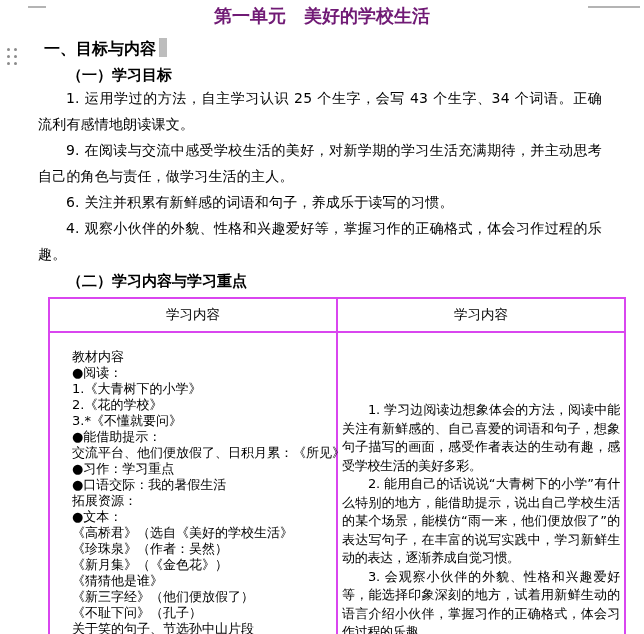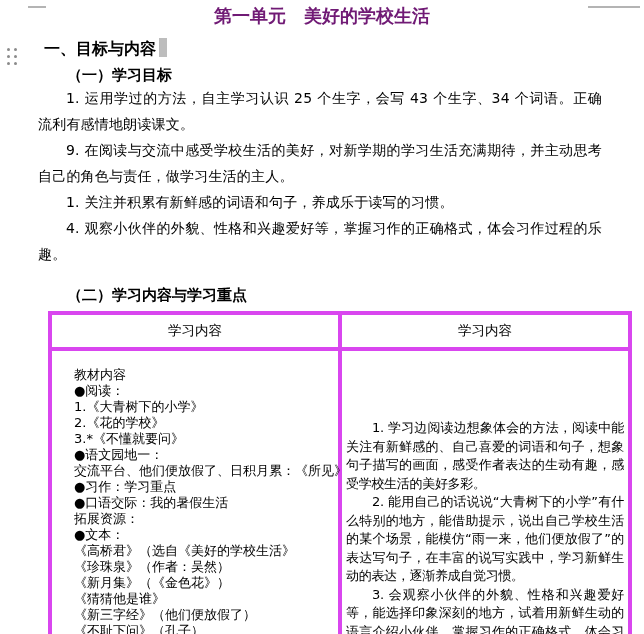--- a/index.html
+++ b/index.html
@@ -23,31 +23,31 @@
   .doc-title{
     margin:4px 40px 0 40px;text-align:center;
     font-size:18px;font-weight:bold;line-height:24px;color:#cc0000;
   }
   .h-sec{margin:10px 0 0 44px;font-size:16px;font-weight:bold;line-height:21px;}
   .cursor-block{
     display:inline-block;width:8px;height:19px;background:#bdbdbd;
     vertical-align:-3px;margin-left:3px;
   }
   .h-sub{margin:6px 40px 0 40px;font-size:15px;font-weight:bold;line-height:20px;text-indent:1.8em;}
-  .h-sub.second{margin-top:18px;}
+  .h-sub.second{margin-top:4px;}
   .goals{margin:0;}
   .goals p{
     margin:0 42px 0 38px;font-size:14px;line-height:26px;
     text-indent:2em;text-align:justify;letter-spacing:0.2px;
   }
   table.plan{
     border-collapse:collapse;table-layout:fixed;
     margin:6px 0 0 48px;width:568px;
   }
-  table.plan th, table.plan td{border:4px solid #d946ef;}
+  table.plan th, table.plan td{border:2px solid #d946ef;}
   table.plan th{
     width:284px;height:30px;font-weight:normal;font-size:13.5px;
     text-align:center;vertical-align:middle;
   }
   td.cell-left{
     vertical-align:top;height:400px;
     padding:16px 2px 0 22px;font-size:13px;
   }
   .cline{line-height:16px;white-space:nowrap;}
   td.cell-right{
@@ -77,42 +77,42 @@
 
   <div class="doc-title" style="color: #701a75;">第一单元　美好的学校生活</div>
 
   <div class="h-sec"><span>一、目标与内容</span><span class="cursor-block"></span></div>
 
   <div class="h-sub">（一）学习目标</div>
 
   <div class="goals">
       <p>1. 运用学过的方法，自主学习认识 25 个生字，会写 43 个生字、34 个词语。正确流利有感情地朗读课文。</p>
       <p>9. 在阅读与交流中感受学校生活的美好，对新学期的学习生活充满期待，并主动思考自己的角色与责任，做学习生活的主人。</p>
-      <p>1. 关注并积累有新鲜感的词语和句子，养成乐于读写的习惯。</p>
+      <p>6. 关注并积累有新鲜感的词语和句子，养成乐于读写的习惯。</p>
       <p>4.  观察小伙伴的外貌、性格和兴趣爱好等，掌握习作的正确格式，体会习作过程的乐趣。</p>
     </div>
 
   <div class="h-sub second">（二）学习内容与学习重点</div>
 
   <table class="plan">
     <thead>
       <tr>
         <th>学习内容</th>
         <th>学习内容</th>
       </tr>
     </thead>
     <tbody>
       <tr>
         <td class="cell-left">
             <div class="cline">教材内容</div>
             <div class="cline">●阅读：</div>
             <div class="cline">1.《大青树下的小学》</div>
             <div class="cline">2.《花的学校》</div>
             <div class="cline">3.*《不懂就要问》</div>
-            <div class="cline">●语文园地一：</div>
+            <div class="cline">●能借助提示：</div>
             <div class="cline">交流平台、他们便放假了、日积月累：《所见》</div>
             <div class="cline">●习作：学习重点</div>
             <div class="cline">●口语交际：我的暑假生活</div>
             <div class="cline">拓展资源：</div>
             <div class="cline">●文本：</div>
             <div class="cline">《高桥君》（选自《美好的学校生活》</div>
             <div class="cline">《珍珠泉》（作者：吴然）</div>
             <div class="cline">《新月集》（《金色花》）</div>
             <div class="cline">《猜猜他是谁》</div>
             <div class="cline">《新三字经》（他们便放假了）</div>

